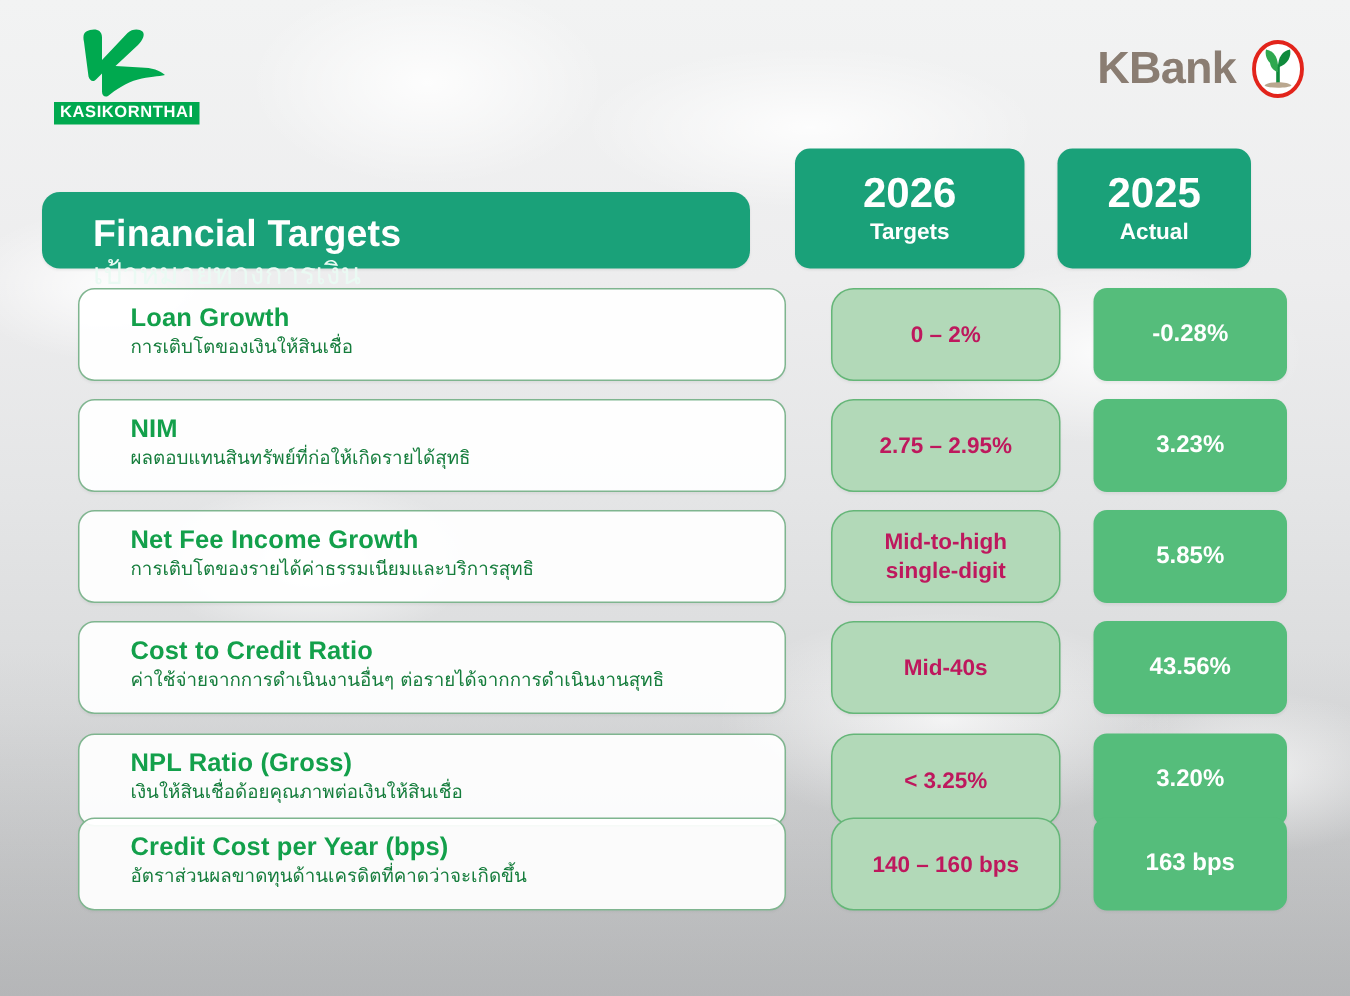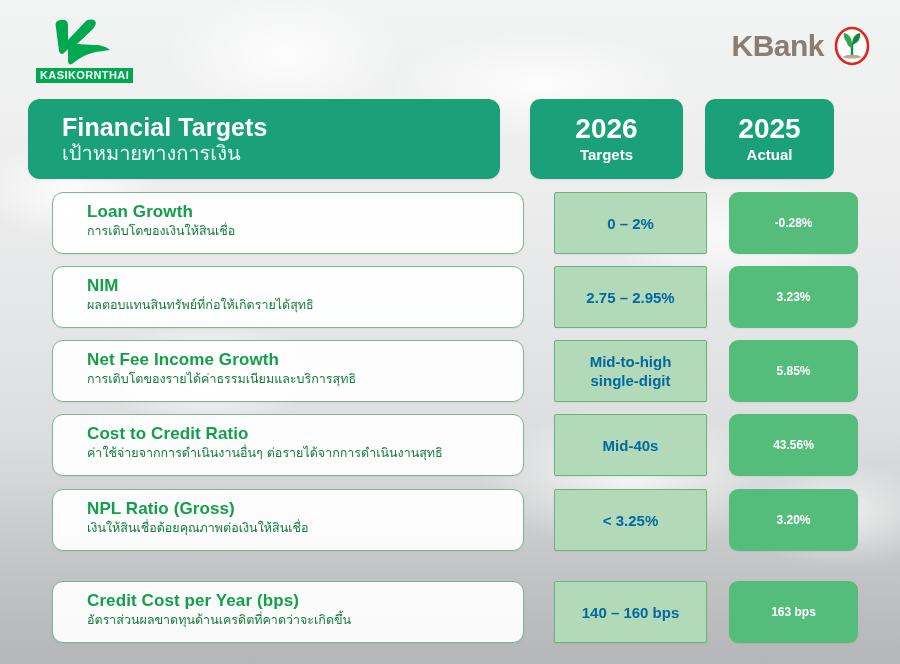--- a/index.html
+++ b/index.html
@@ -93,20 +93,21 @@
   .col-actual  { width: 129px; margin-left: 22px; }
 
   
   #header-row { top: 99px; height: 80px; }
 
   .title-card {
     background: #1aa179;
     border-radius: 12px;
     padding: 14px 0 0 34px;
     box-shadow: 0 1px 2px rgba(0,0,0,0.08);
+    margin-top: 29px;
   }
   .title-en {
     color: #ffffff;
     font-size: 25px;
     font-weight: bold;
     line-height: 28px;
     letter-spacing: 0.1px;
   }
   .title-th {
     color: #eafaf3;
@@ -159,38 +160,38 @@
   .label-th {
     color: #157d3c;
     font-size: 12.5px;
     line-height: 18px;
     font-family: "DejaVu Sans", sans-serif;
   }
 
   .target-card {
     background: #b2d9b8;
     border: 1px solid #65b678;
-    border-radius: 2px;
+    border-radius: 15px;
     display: flex; align-items: center; justify-content: center;
     text-align: center;
-    color: #0369a1;
+    color: #be185d;
     font-size: 15px;
     font-weight: bold;
     line-height: 19px;
     box-shadow: 0 1px 2px rgba(0,0,0,0.05);
     white-space: pre-line;
   }
 
   .actual-card {
     background: #55bd7b;
     border-radius: 9px;
     display: flex; align-items: center; justify-content: center;
     text-align: center;
     color: #ffffff;
-    font-size: 12px;
+    font-size: 16px;
     font-weight: bold;
     line-height: 20px;
     box-shadow: 0 1px 2px rgba(0,0,0,0.06);
     white-space: pre-line;
   }
 </style>
 </head>
 <body>
 
 <div id="slide">
@@ -277,21 +278,21 @@
 
   <div class="row data-row" style="top:489px">
     <div class="col-label label-card">
       <div class="label-en">NPL Ratio (Gross)</div>
       <div class="label-th">เงินให้สินเชื่อด้อยคุณภาพต่อเงินให้สินเชื่อ</div>
     </div>
     <div class="col-target target-card">&lt; 3.25%</div>
     <div class="col-actual actual-card">3.20%</div>
   </div>
 
-  <div class="row data-row" style="top:581px">
+  <div class="row data-row" style="top:545px">
     <div class="col-label label-card">
       <div class="label-en">Credit Cost per Year (bps)</div>
       <div class="label-th">อัตราส่วนผลขาดทุนด้านเครดิตที่คาดว่าจะเกิดขึ้น</div>
     </div>
     <div class="col-target target-card">140 – 160 bps</div>
     <div class="col-actual actual-card">163 bps</div>
   </div>
 
 </div>
 

